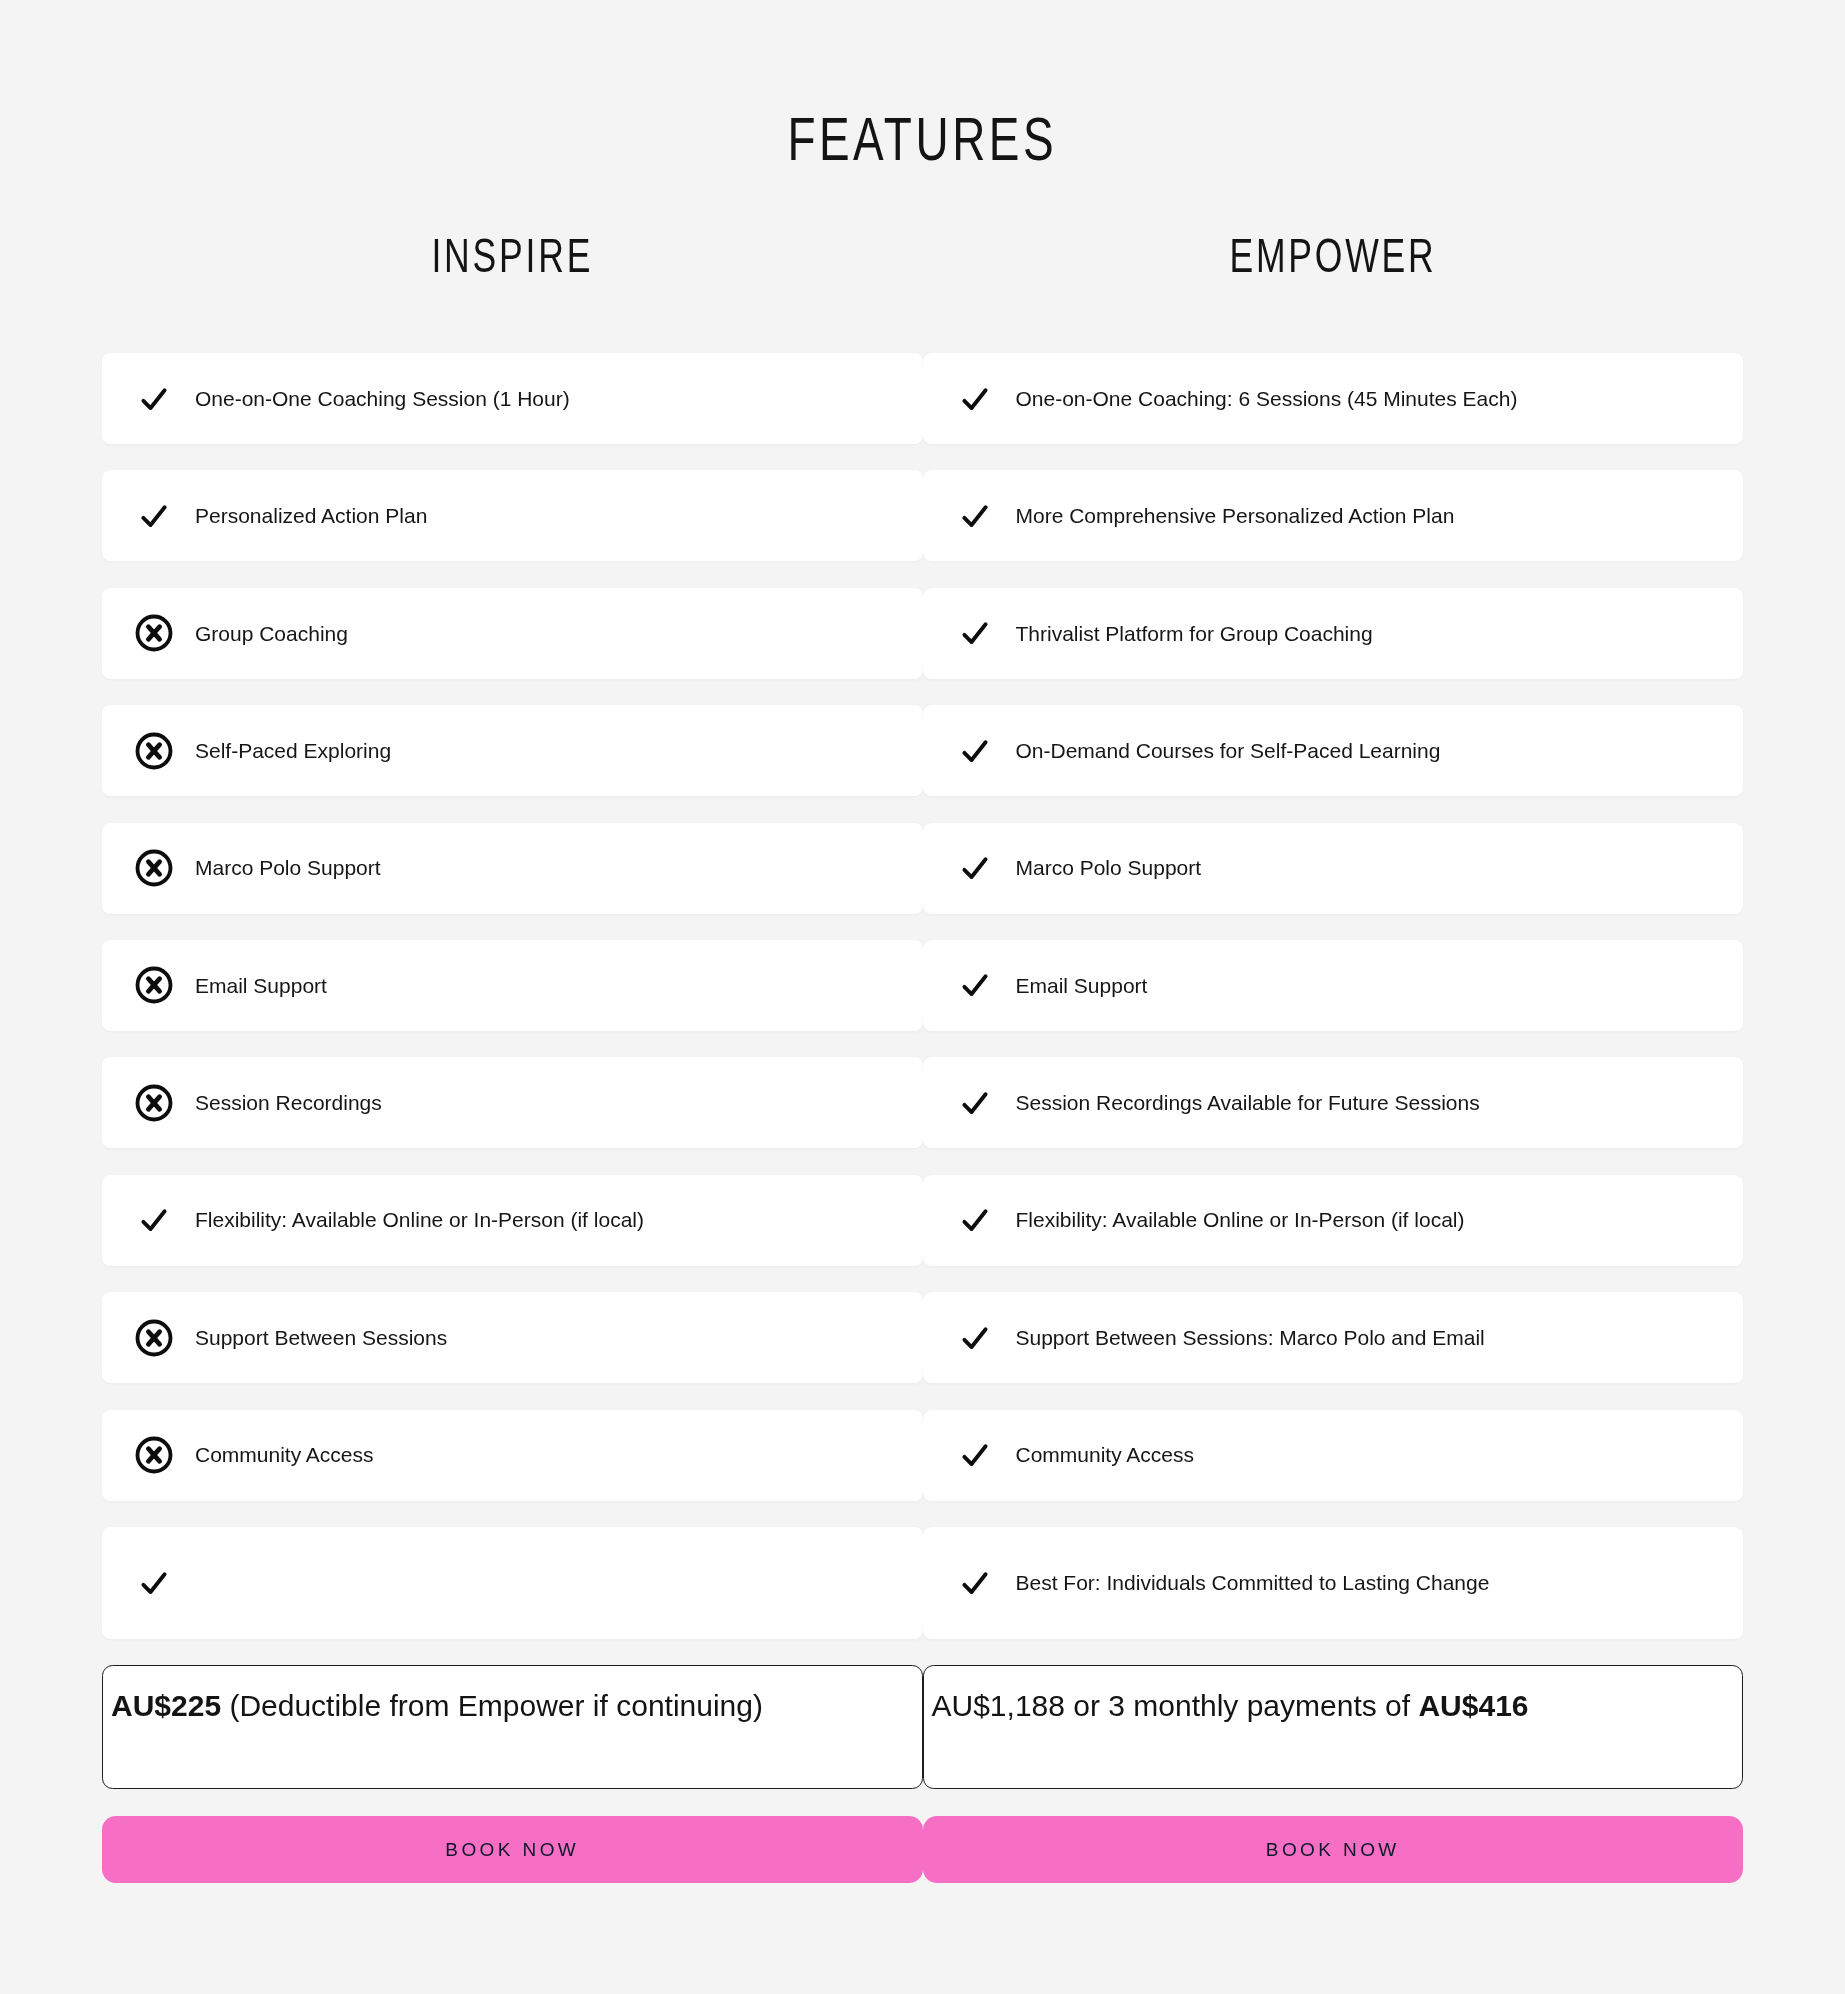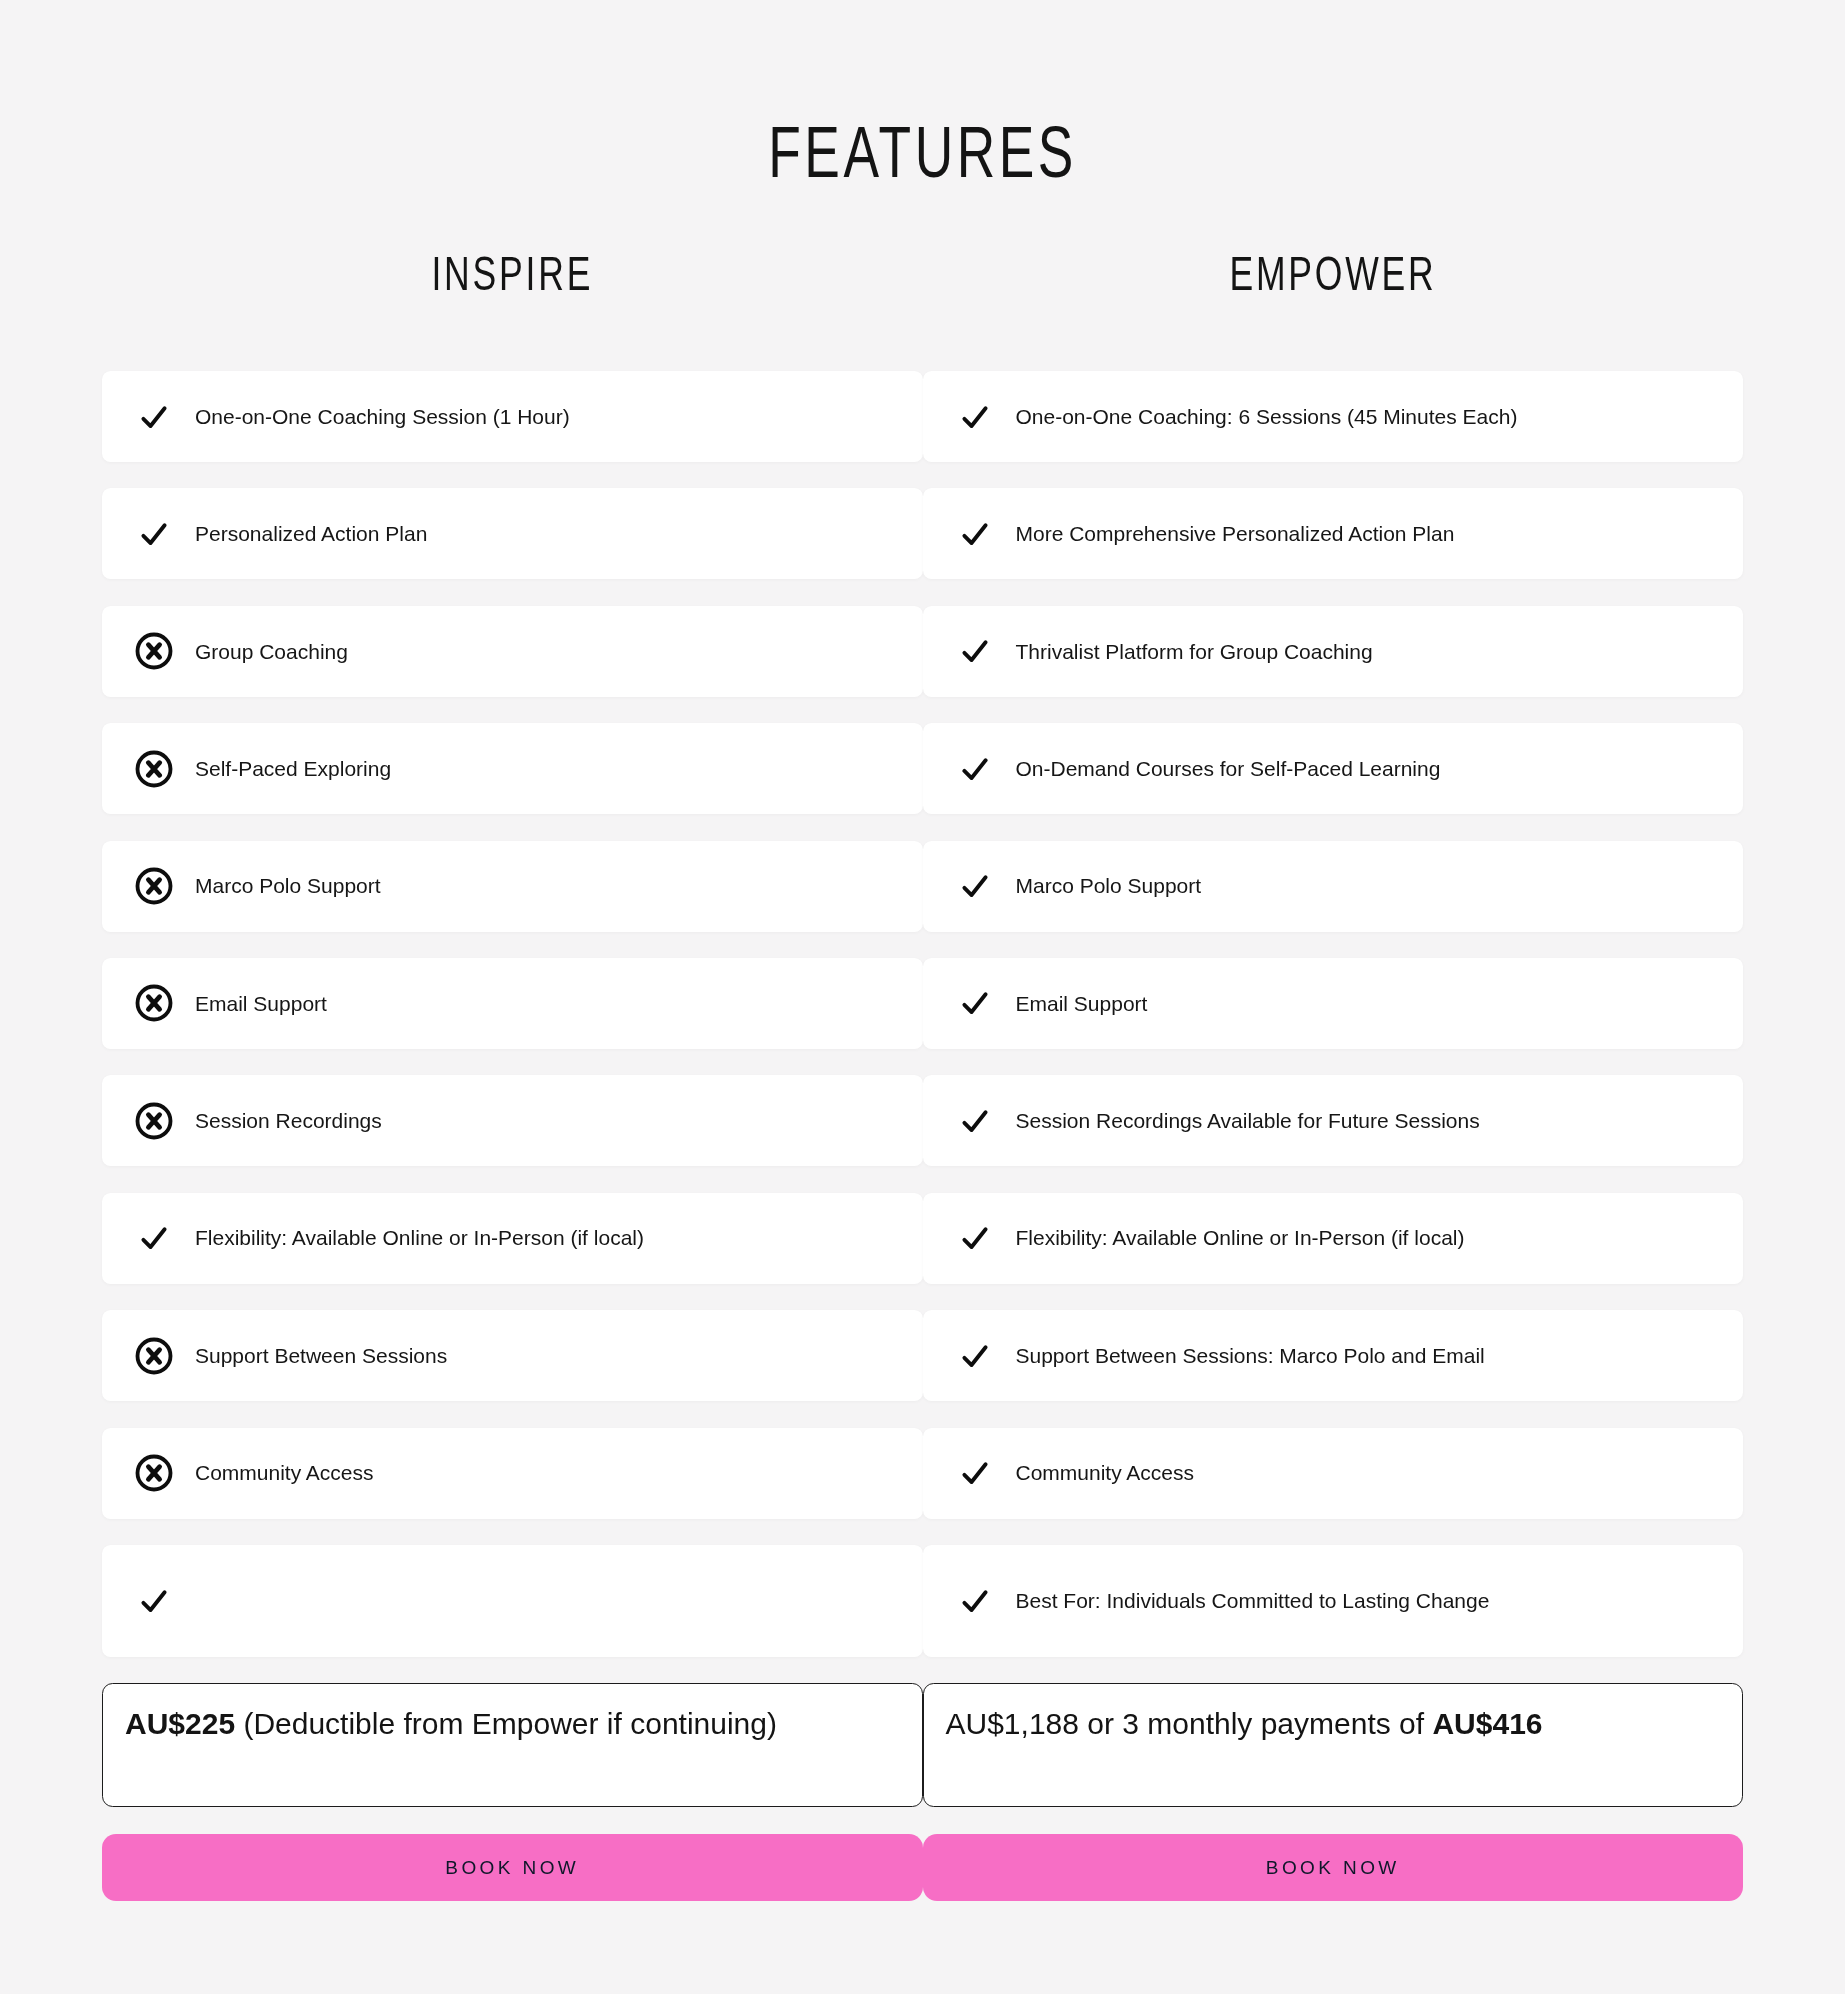--- a/index.html
+++ b/index.html
@@ -14,21 +14,21 @@
   .page { width: 100%; height: 100%; padding-top: 108px; }
 
   
   .display { text-align: center; font-weight: 400; color: #141414; }
   .squeeze {
     display: inline-block;
     transform: scaleX(0.74);
     transform-origin: 50% 50%;
     white-space: nowrap;
   }
-  h1.display { font-size: 72px; line-height: 1; letter-spacing: 4.8px; margin-top: 8px; }
+  h1.display { font-size: 62px; line-height: 1; letter-spacing: 4.8px; }
   h2.col-title { font-size: 48px; line-height: 1; letter-spacing: 3.8px; margin-top: 62px; }
 
   .columns {
     display: grid;
     grid-template-columns: 1fr 1fr;
     padding: 0 102px;
   }
 
   .rows { margin-top: 73px; }
   .card {
@@ -55,21 +55,21 @@
     line-height: 1.5;
     color: #161616;
   }
 
   .price-box {
     margin-top: 3.8px;
     min-height: 124px;
     background: #ffffff;
     border: 1.4px solid #1c1c1c;
     border-radius: 10.6px;
-    padding: 20px 22px;
+    padding: 20px 8px;
   }
   .price { font-size: 30px; line-height: 1.32; color: #141414; font-weight: 400; }
   .price strong { font-weight: 700; }
 
   .cta {
     display: block;
     width: 100%;
     height: 67px;
     margin-top: 27px;
     border: none;

